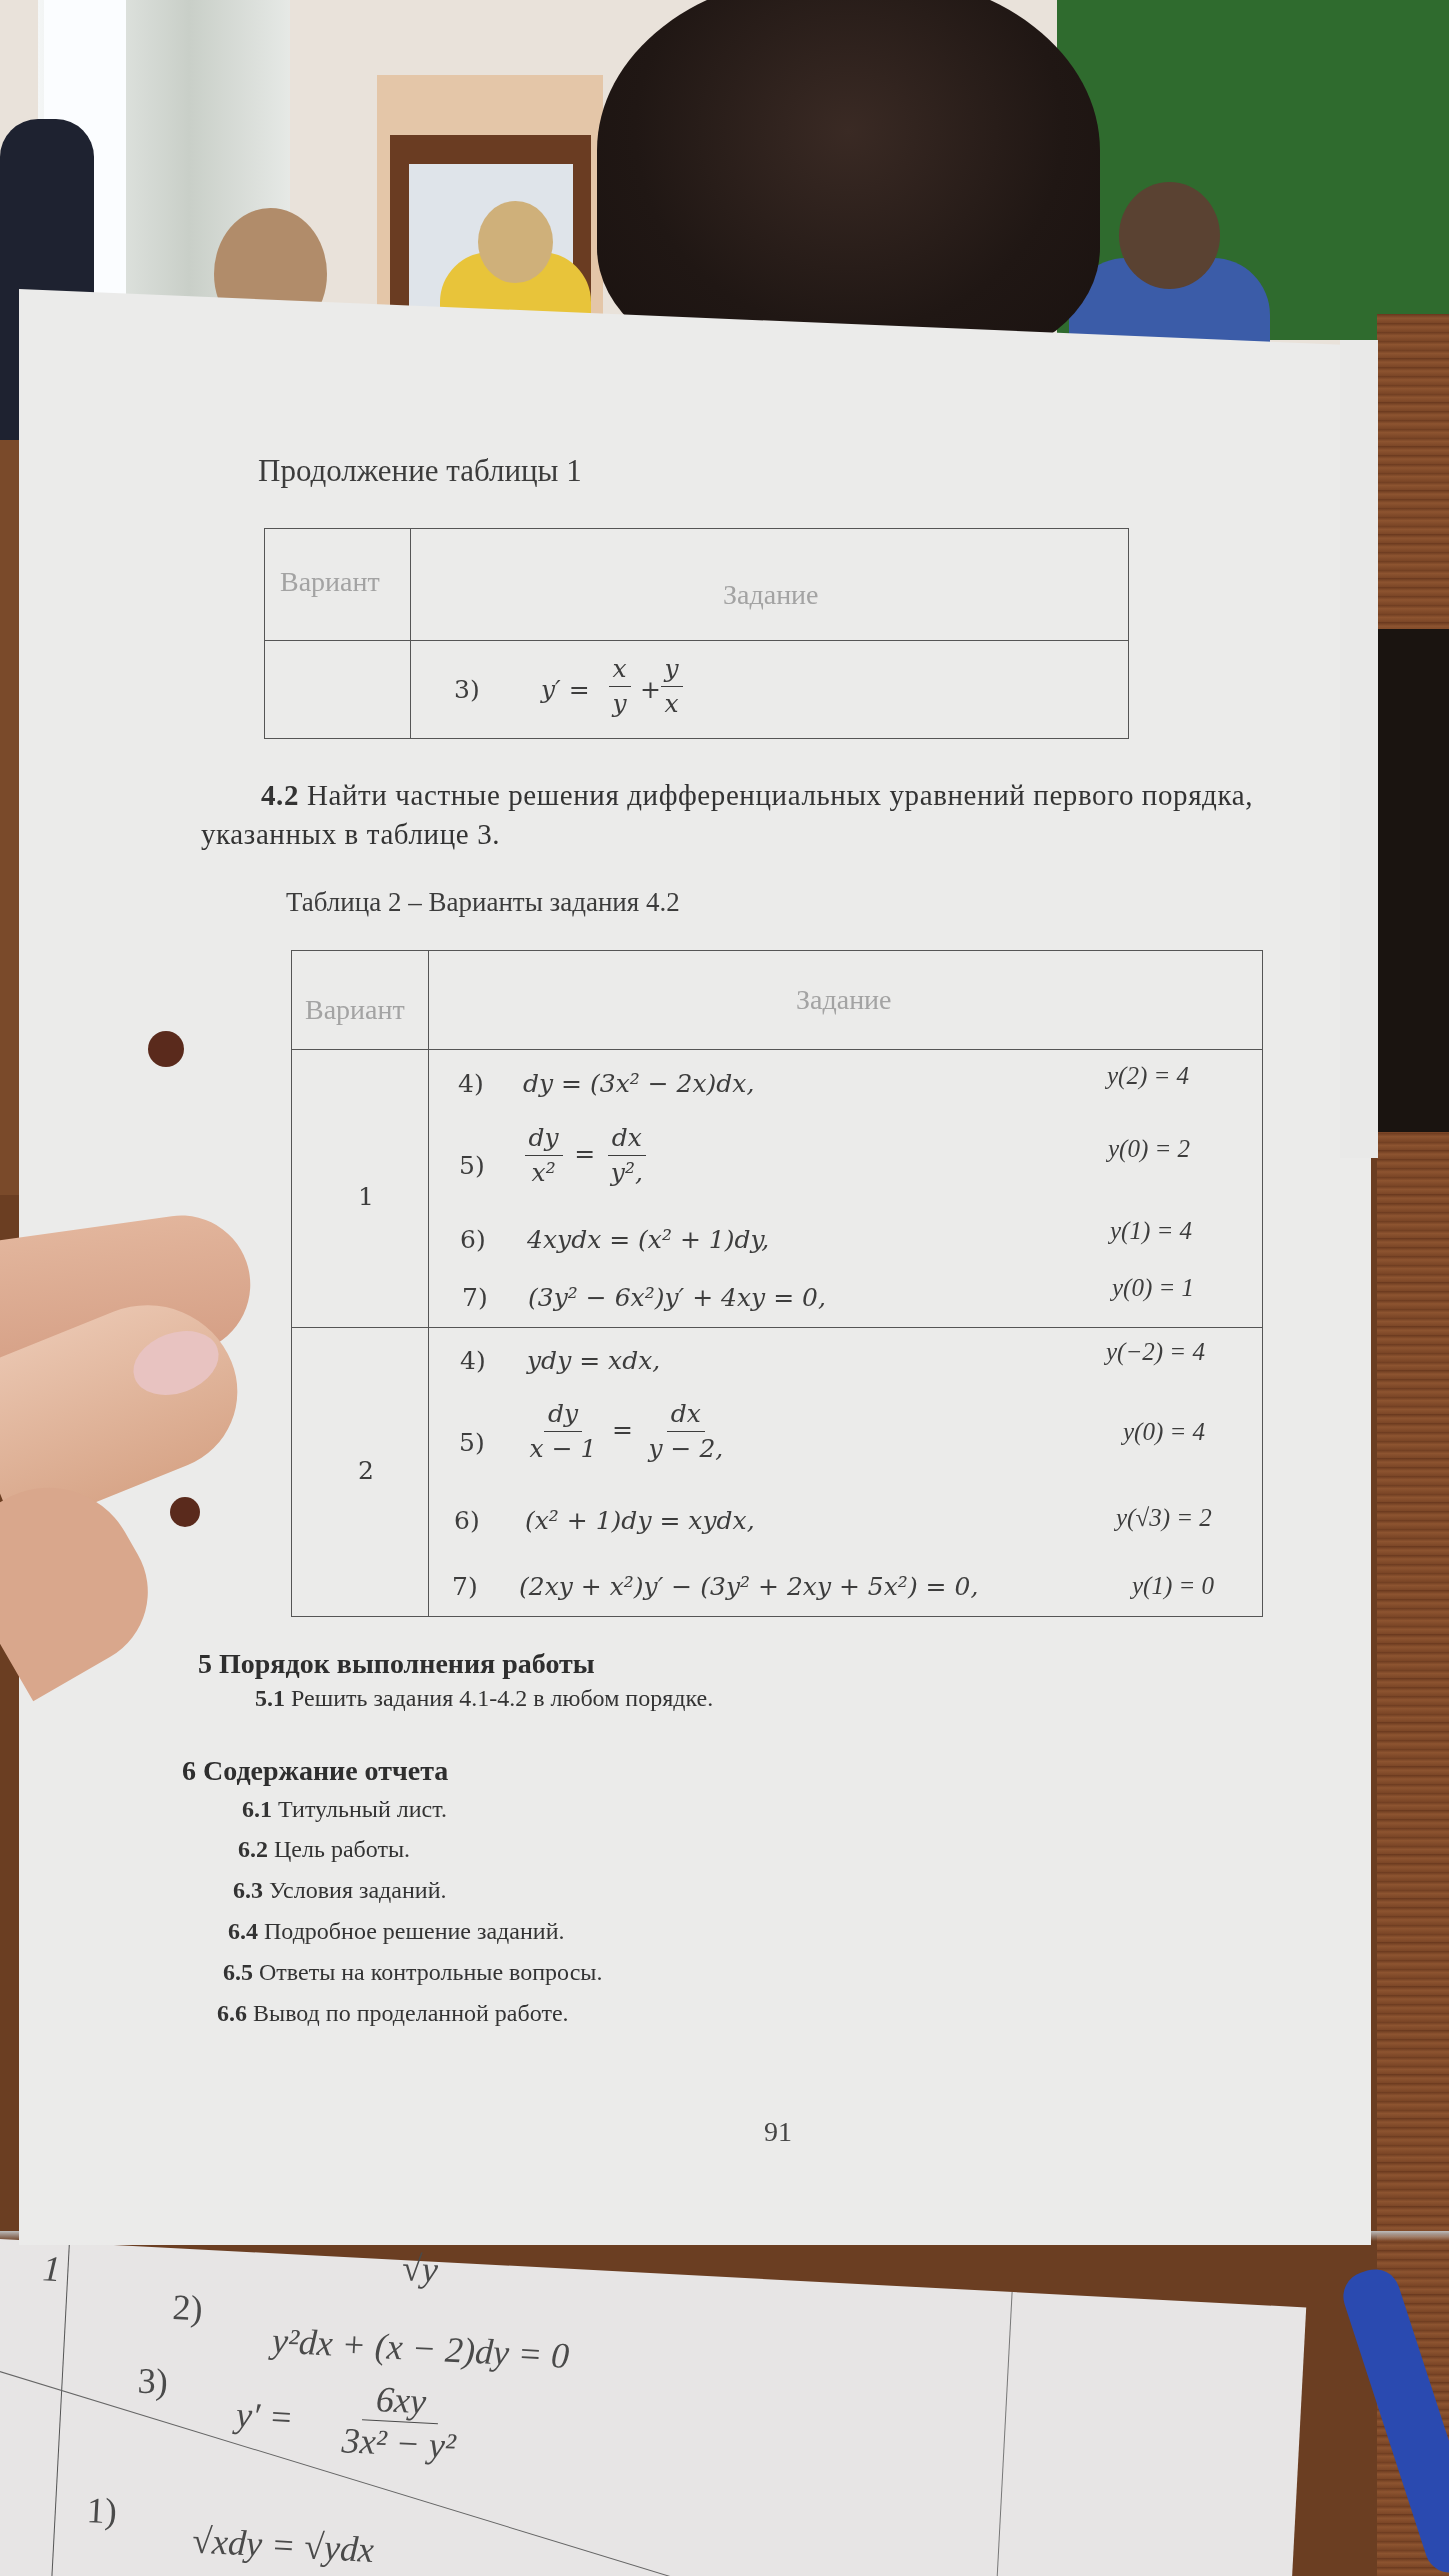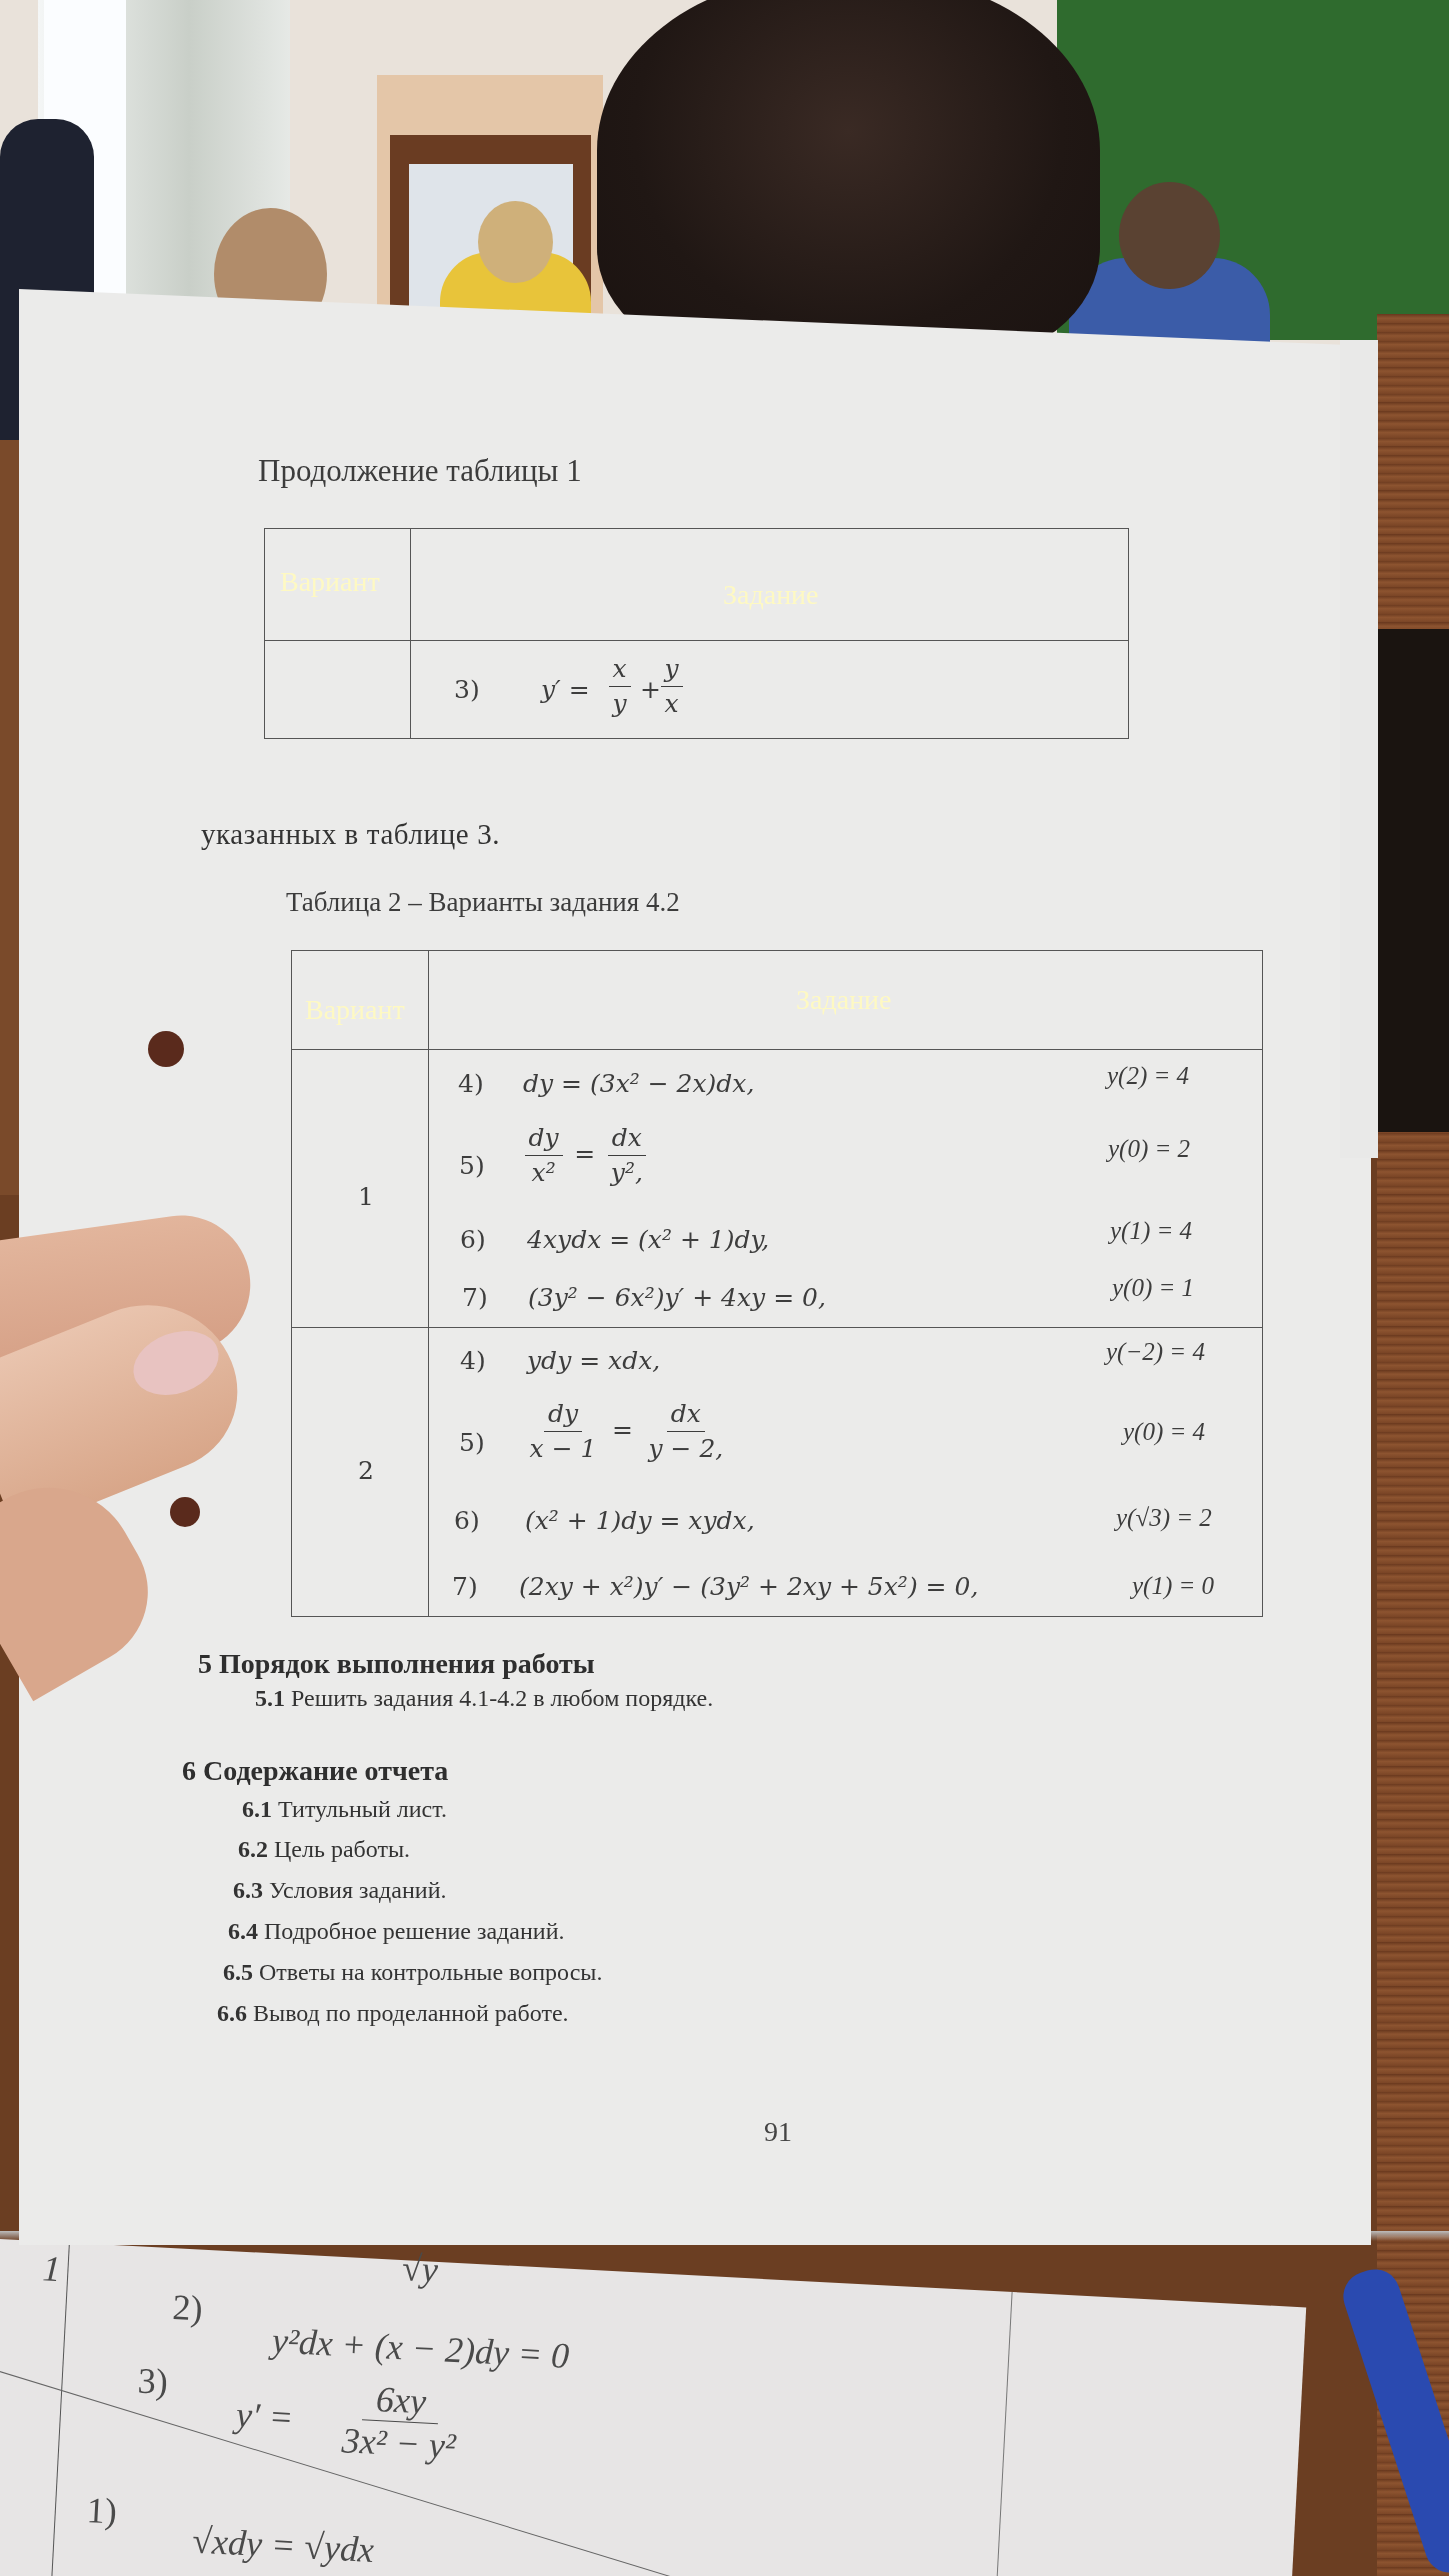--- a/index.html
+++ b/index.html
@@ -47,21 +47,21 @@
   .para b{font-weight:bold;}
   .heading{font-size:28px;font-weight:bold;color:#2e2e2e;}
   .item{font-size:24px;color:#333;}
   .item b{font-weight:bold;}
   .pagenum{font-size:28px;color:#444;}
 
   
   .tbl{position:absolute;border:1.9px solid #555;box-sizing:border-box;}
   .vline{position:absolute;width:0;border-left:1.9px solid #555;}
   .hline{position:absolute;height:0;border-top:1.9px solid #555;}
-  .cell-head{font-family:"Liberation Serif",serif;font-size:28px;color:#fef9c3;}
+  .cell-head{font-family:"Liberation Serif",serif;font-size:28px;color:#a3a3a3;}
   .math{font-family:"DejaVu Serif",serif;font-style:italic;font-size:25px;color:#3d3d3d;}
   .num{font-family:"DejaVu Serif",serif;font-size:25px;color:#3d3d3d;}
   .cond{font-family:Liberation Serif, serif;font-style:italic;font-size:25px;color:#3d3d3d;text-align:right;}
   .frac{display:inline-flex;flex-direction:column;align-items:center;vertical-align:middle;margin:0 3.8px;}
   .frac .n{border-bottom:1.9px solid #3d3d3d;padding:0 3.8px 2.5px;}
   .frac .d{padding:2.5px 3.8px 0;}
 </style>
 </head>
 <body>
 
@@ -128,20 +128,24 @@
     </span>
   </div>
   <div class="t math" style="left:640px;top:675px;font-style:normal;">+</div>
   <div class="t math" style="left:657px;top:654px;">
     <span class="frac">
       <span class="n">y</span>
       <span class="d">x</span>
     </span>
   </div>
 
+  <div class="t para" style="left:261px;top:779px;">
+    <b>4.2</b>
+    <span>Найти частные решения дифференциальных уравнений первого порядка,</span>
+  </div>
   <div class="t para" style="left:201px;top:818px;">указанных в таблице 3.</div>
 
   <div class="t caption" style="left:286px;top:887px;font-size:27px;">Таблица 2 – Варианты задания 4.2</div>
 
   <div class="tbl" style="left:291px;top:950px;width:972px;height:667px;"></div>
   <div class="vline" style="left:428px;top:950px;height:667px;"></div>
   <div class="hline" style="left:291px;top:1049px;width:972px;"></div>
   <div class="hline" style="left:291px;top:1327px;width:972px;"></div>
   <div class="t cell-head" style="left:305px;top:994px;">Вариант</div>
   <div class="t cell-head" style="left:796px;top:984px;">Задание</div>

